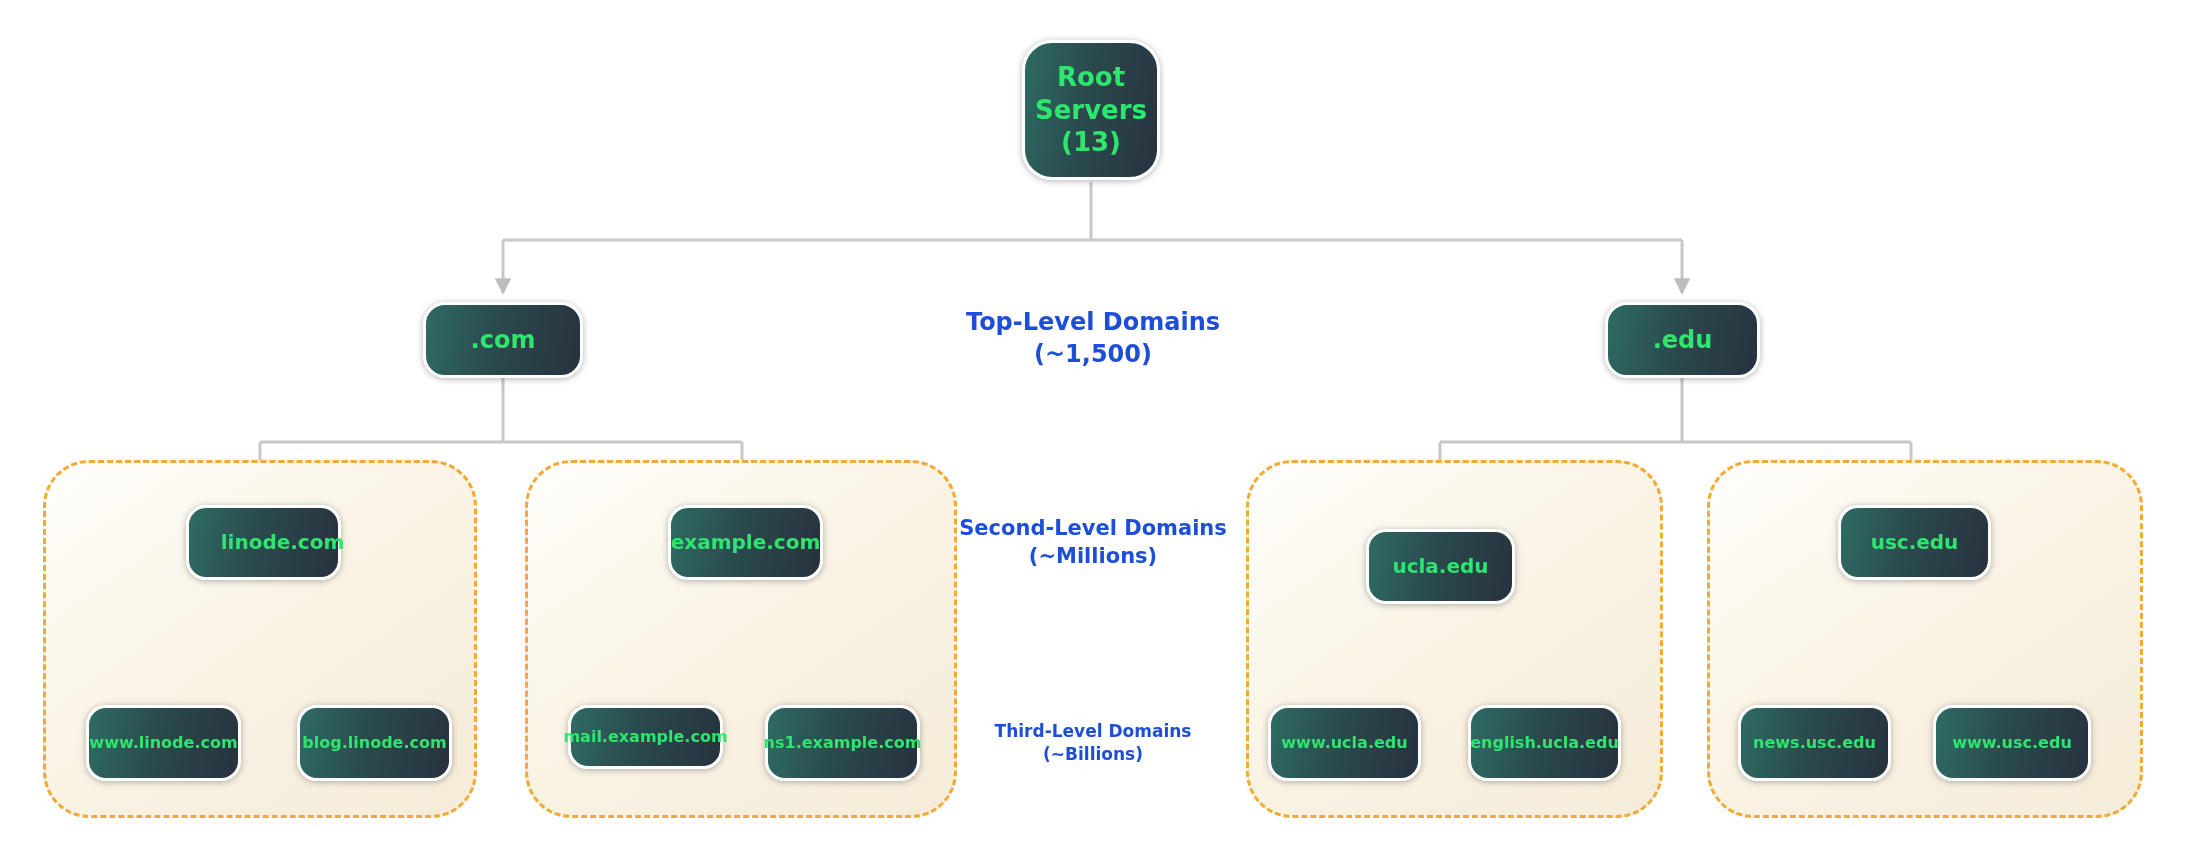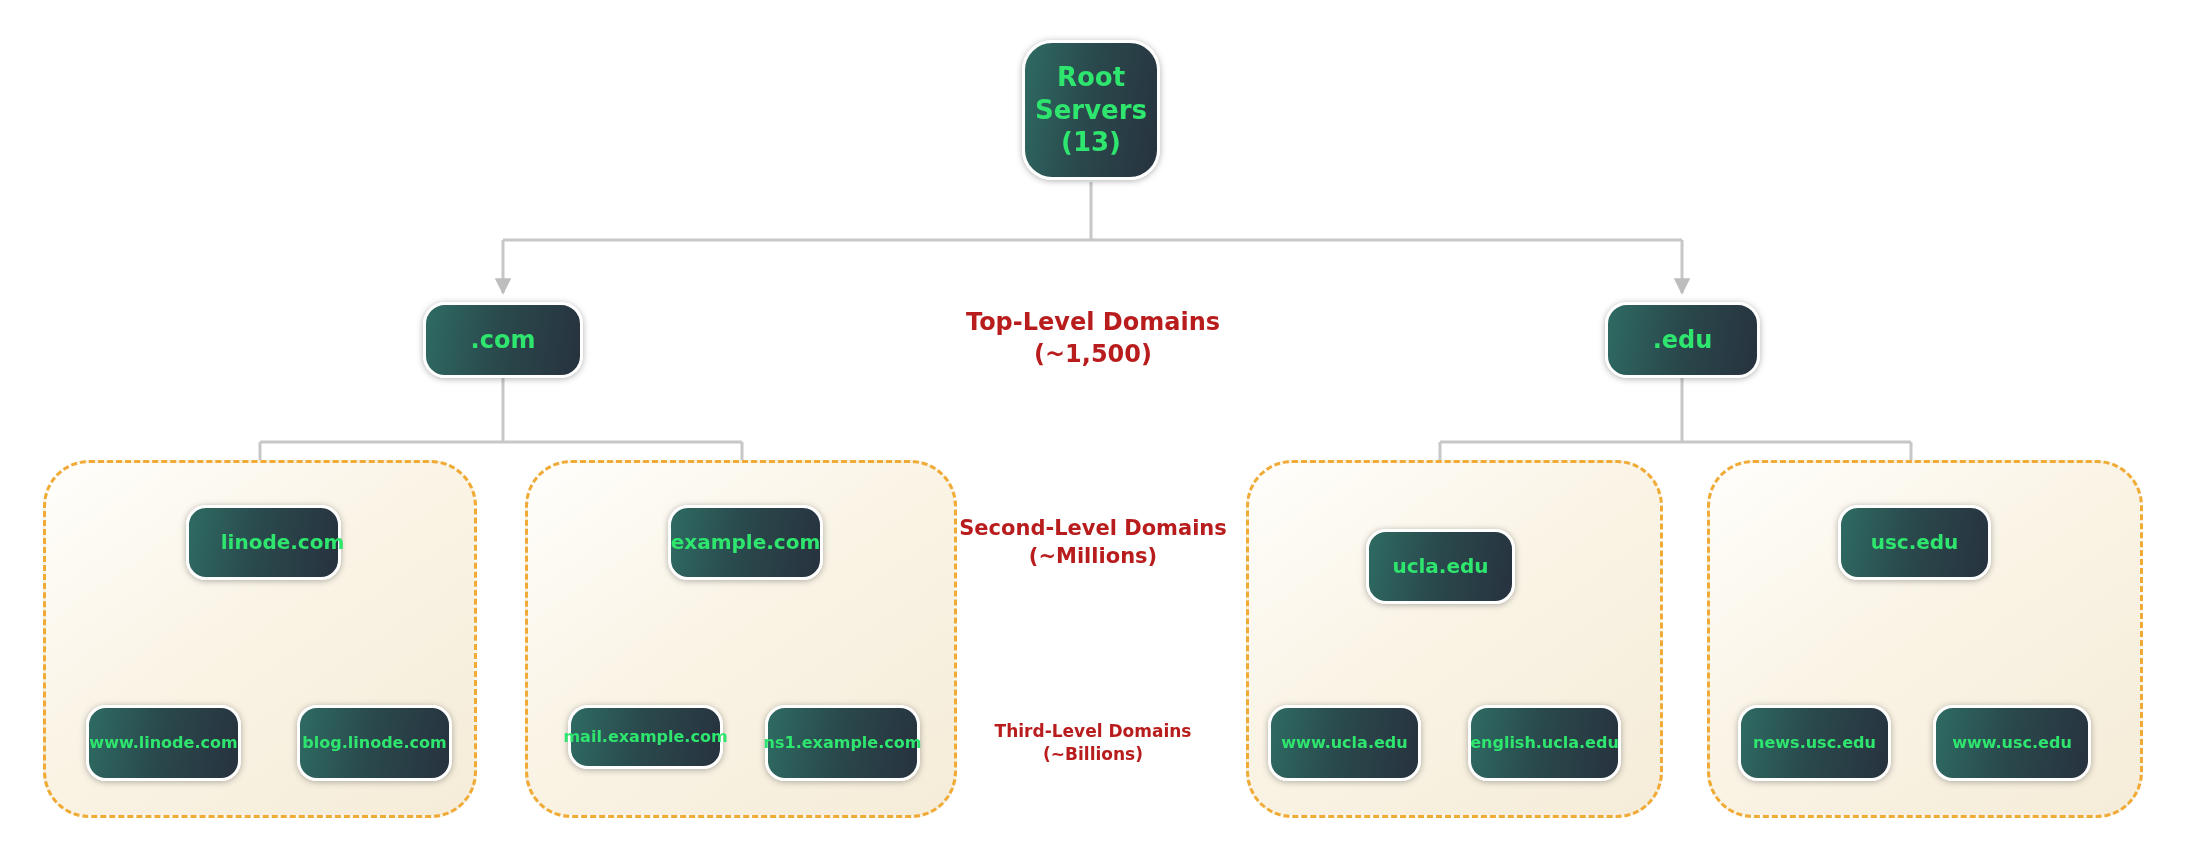--- a/index.html
+++ b/index.html
@@ -53,21 +53,21 @@
     background: linear-gradient(145deg, #fffefb 0%, #faf4e6 45%, #f5ecd8 100%);
     box-sizing: border-box;
   }
 
   
   .tier-label {
     position: absolute;
     left: 1093px;
     transform: translateX(-50%);
     text-align: center;
-    color: #b91c1c;
+    color: #1d4ed8;
     font-weight: bold;
     line-height: 1.35;
     white-space: nowrap;
   }
   .tier-label.t1 { top: 306px; font-size: 24px; }
   .tier-label.t2 { top: 514px; font-size: 21px; }
   .tier-label.t3 { top: 720px; font-size: 17px; }
 </style>
 </head>
 <body>

